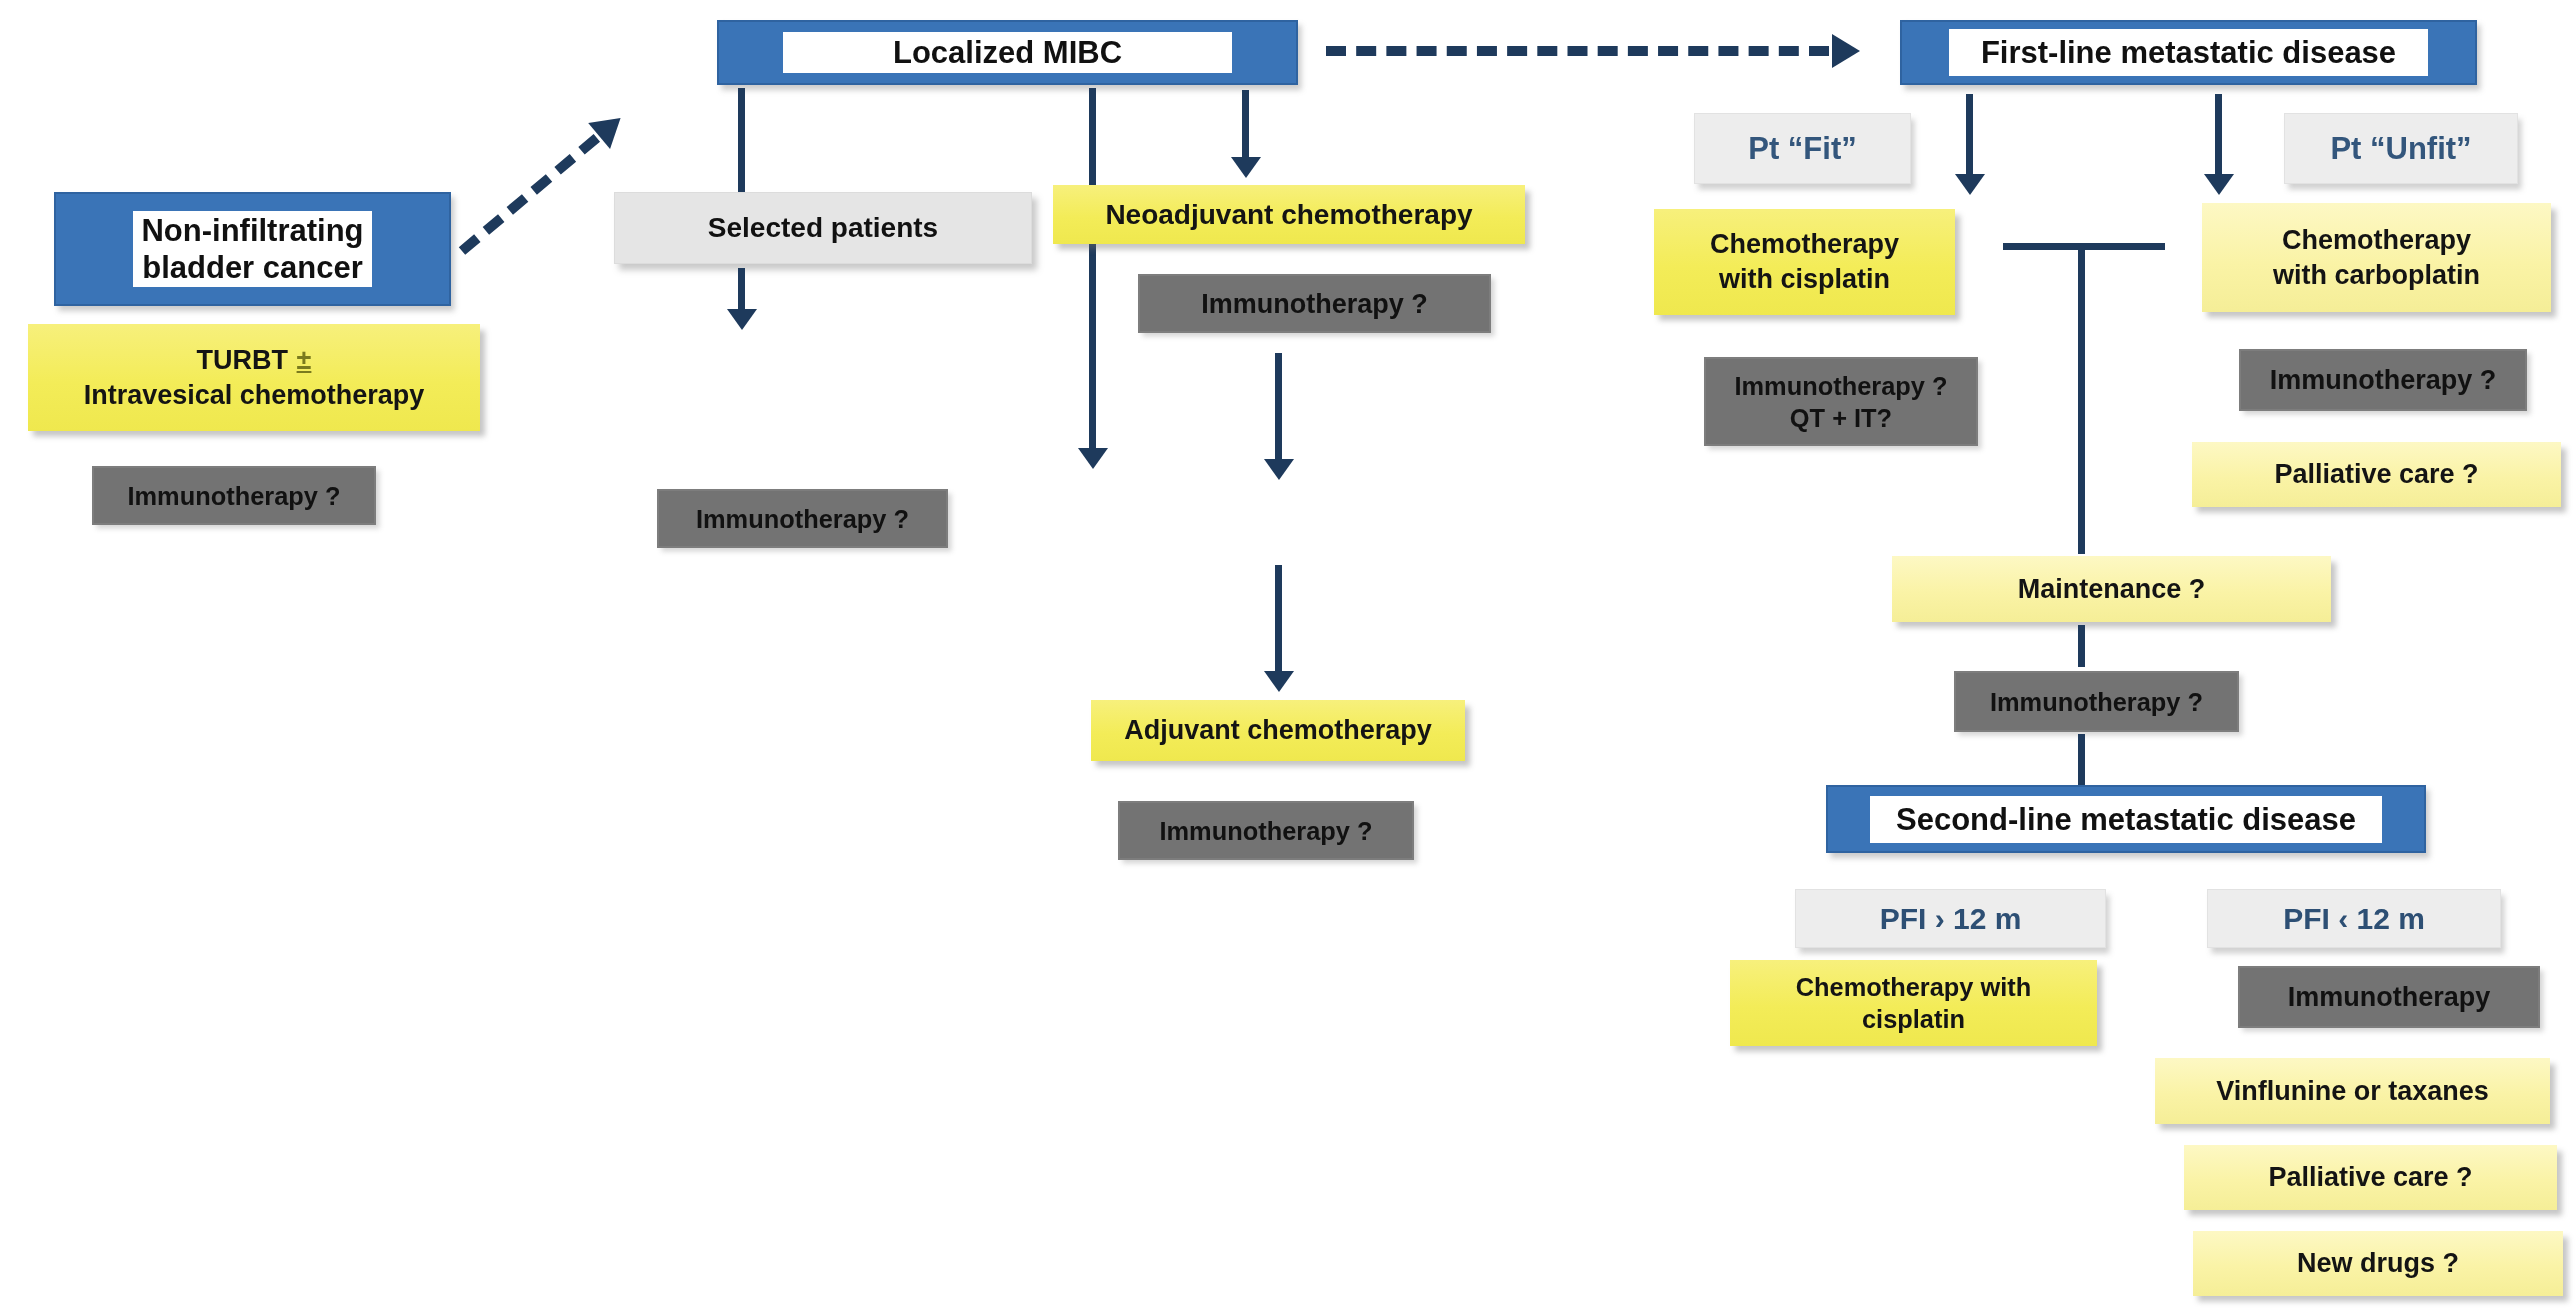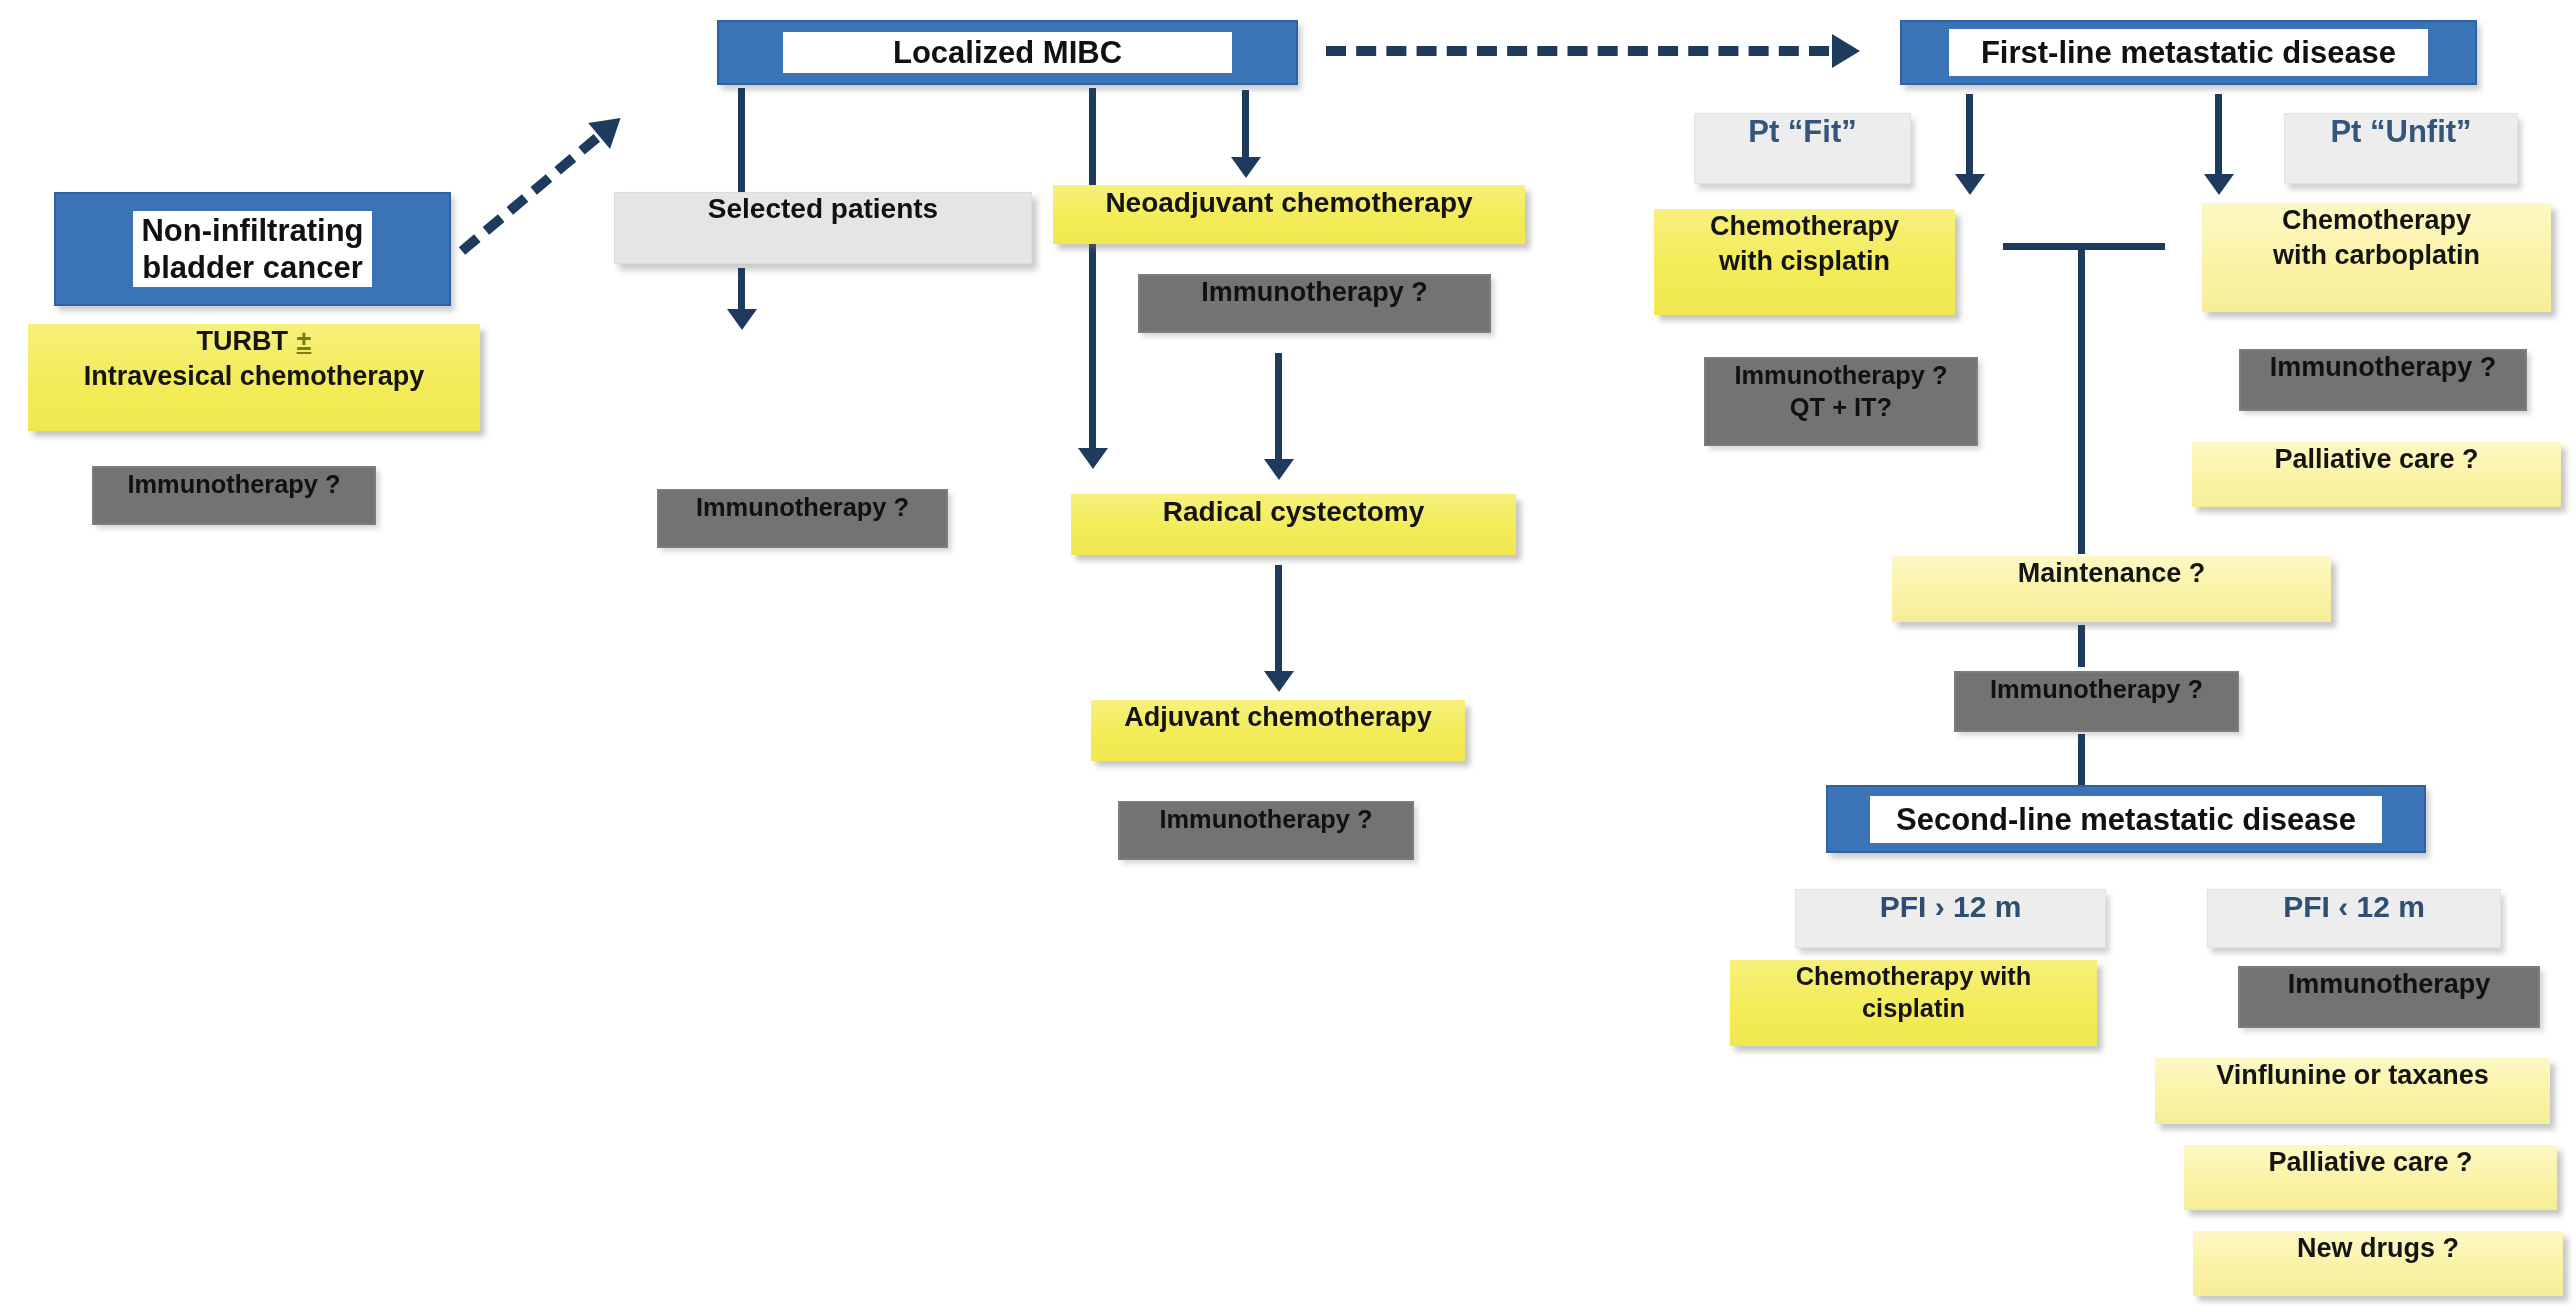--- a/index.html
+++ b/index.html
@@ -1,20 +1,20 @@
 <!DOCTYPE html>
 <html style="font-size:11.3px"><head>
 <meta charset="utf-8">
 <style>
   html,body{margin:0;padding:0;background:#ffffff;}
   #canvas{
     position:relative;width:2576px;height:1312px;background:#ffffff;overflow:hidden;
     font-family:"Liberation Sans",sans-serif;font-weight:bold;color:#1a1a1a;
   }
-  .box{position:absolute;display:flex;flex-direction:column;align-items:center;text-align:center;box-sizing:border-box;}
+  .box{position:absolute;display:flex;flex-direction:column;align-items:center;justify-content:center;text-align:center;box-sizing:border-box;}
   .bluebox{background:#3a74b7;border:2.1px solid #2f63a0;box-shadow:4.2px 5px 5.6px rgba(110,110,110,.35);}
   .blueinner{background:#ffffff;width:100%;height:100%;display:flex;flex-direction:column;align-items:center;justify-content:center;text-align:center;font-size:31px;color:#111;line-height:37px;}
   .yellow{background:linear-gradient(180deg,#f7f07c 0%,#f3ec58 55%,#efe84e 100%);box-shadow:5px 6.4px 5.6px rgba(110,110,110,.4);font-size:27px;line-height:35px;color:#141414;}
   .pale{background:linear-gradient(180deg,#fdf8c4 0%,#faf3a6 55%,#f5ee97 100%);box-shadow:5px 6.4px 5.6px rgba(110,110,110,.4);font-size:27px;line-height:35px;color:#141414;}
   .whitebox{background:#737373;border:2.1px solid #7d7d7d;box-shadow:3.5px 4.2px 5px rgba(120,120,120,.30);font-size:25.4px;line-height:32px;color:#111;}
   .graybox{background:#ededed;border:1.4px solid #e2e2e2;box-shadow:4.2px 5.6px 5.6px rgba(120,120,120,.35);font-size:31px;color:#33567c;}
   .softbox{background:#e5e5e5;border:1.4px solid #dcdcdc;box-shadow:5px 6.4px 6.4px rgba(120,120,120,.40);font-size:28px;color:#111;}
   .vline{position:absolute;width:7px;background:#1e3a5c;}
   .hline{position:absolute;height:7px;background:#1e3a5c;}
   .varrow{position:absolute;width:7px;background:#1e3a5c;}
@@ -77,23 +77,20 @@
   <div class="box yellow" style="left:1053px;top:185px;width:472px;height:59px;font-size:28px;">
     <div>Neoadjuvant chemotherapy</div>
   </div>
 
   <div class="box whitebox" style="left:1138px;top:274px;width:353px;height:59px;font-size:27px;">
     <div>Immunotherapy ?</div>
   </div>
 
   <div class="varrow" style="left:1275px;top:353px;height:107px;"></div>
 
-  <div class="box yellow" style="left:1071px;top:494px;width:445px;height:61px;font-size:28px;">
-    <div>Radical cystectomy</div>
-  </div>
 
   <div class="varrow" style="left:1275px;top:565px;height:107px;"></div>
 
   <div class="box yellow" style="left:1091px;top:700px;width:374px;height:61px;font-size:27px;">
     <div>Adjuvant chemotherapy</div>
   </div>
 
   <div class="box whitebox" style="left:1118px;top:801px;width:296px;height:59px;">
     <div>Immunotherapy ?</div>
   </div>

